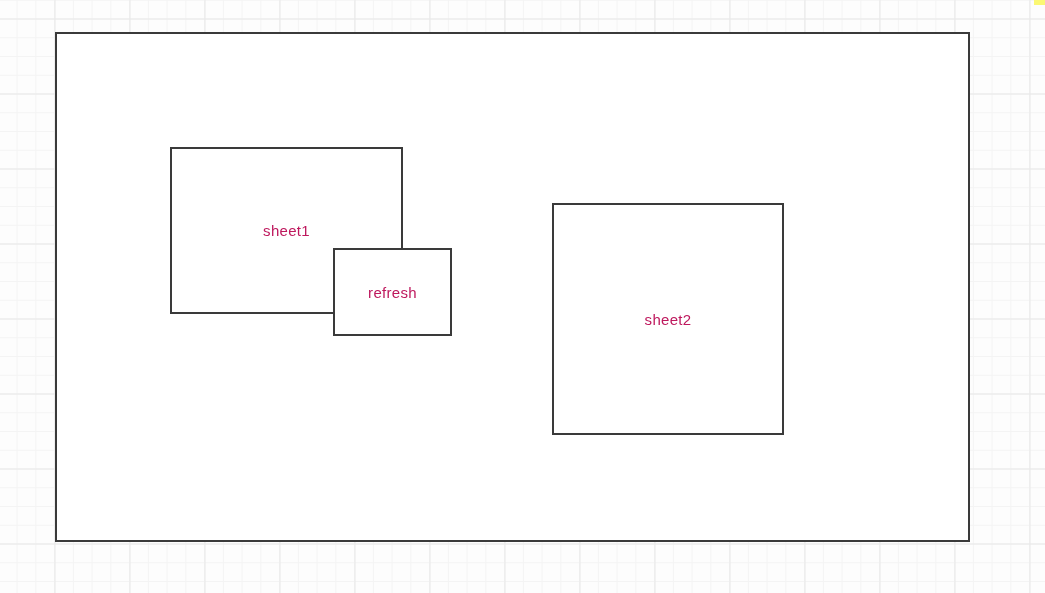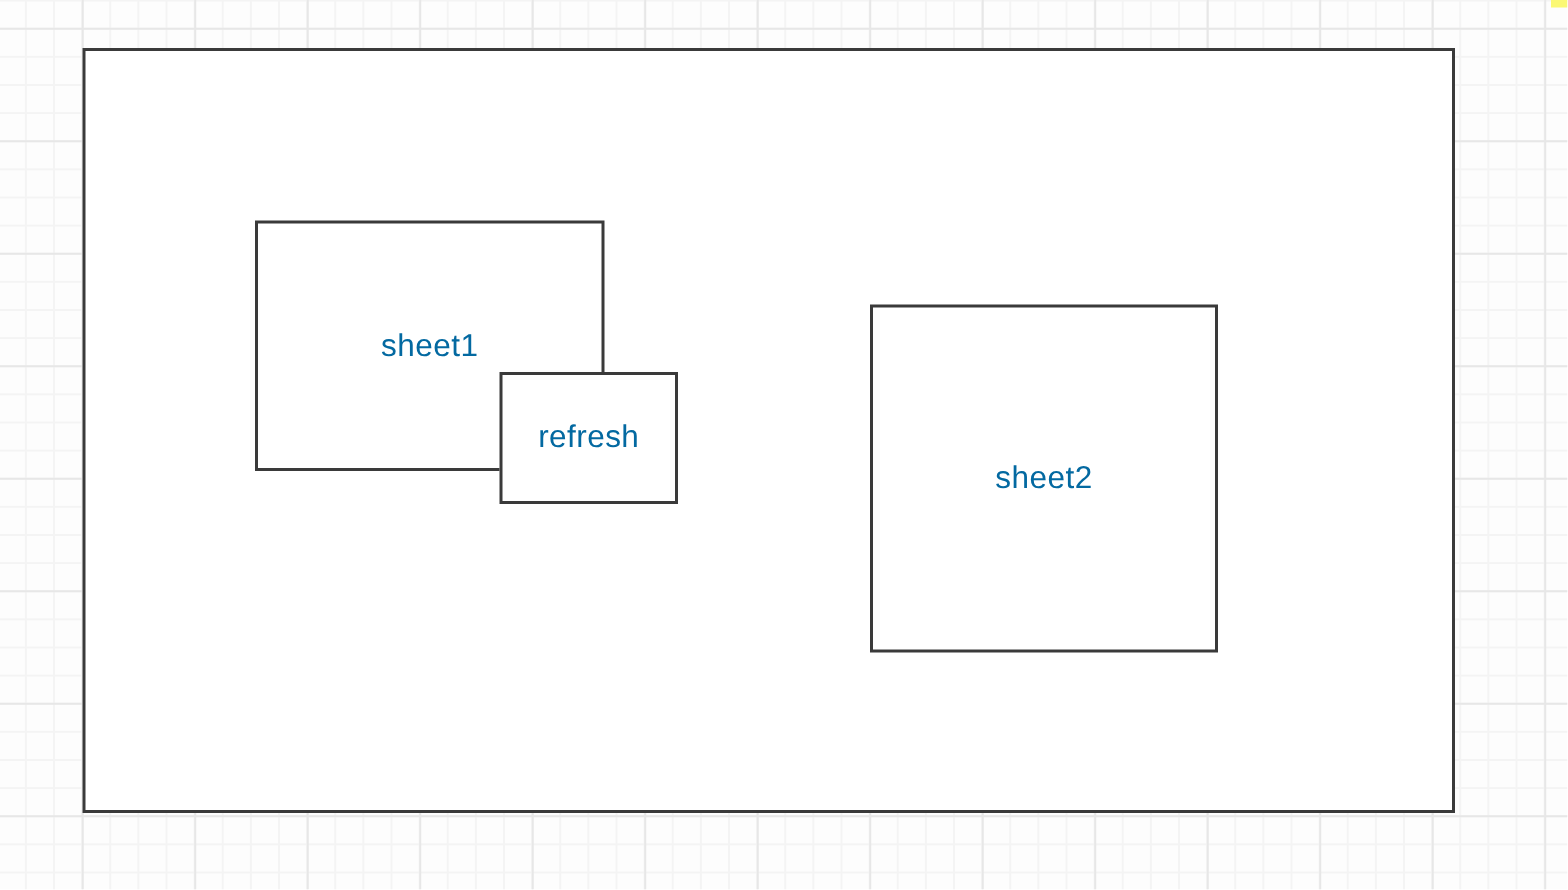--- a/index.html
+++ b/index.html
@@ -38,22 +38,22 @@
     position: absolute;
     box-sizing: border-box;
     background: #ffffff;
     border: 2px solid #3a3a3a;
     display: flex;
     align-items: center;
     justify-content: center;
   }
 
   .shape .label {
-    font-size: 21px;
-    color: #0369a1;
+    font-size: 15px;
+    color: #be185d;
     letter-spacing: 0.3px;
     user-select: none;
   }
 
   .container-rect {
     left: 55px;
     top: 32px;
     width: 915px;
     height: 510px;
     z-index: 1;
@@ -61,21 +61,21 @@
 
   .sheet1-rect {
     left: 170px;
     top: 147px;
     width: 233px;
     height: 167px;
     z-index: 2;
   }
 
   .sheet2-rect {
-    left: 580px;
+    left: 552px;
     top: 203px;
     width: 232px;
     height: 232px;
     z-index: 2;
   }
 
   .refresh-rect {
     left: 333px;
     top: 248px;
     width: 119px;

